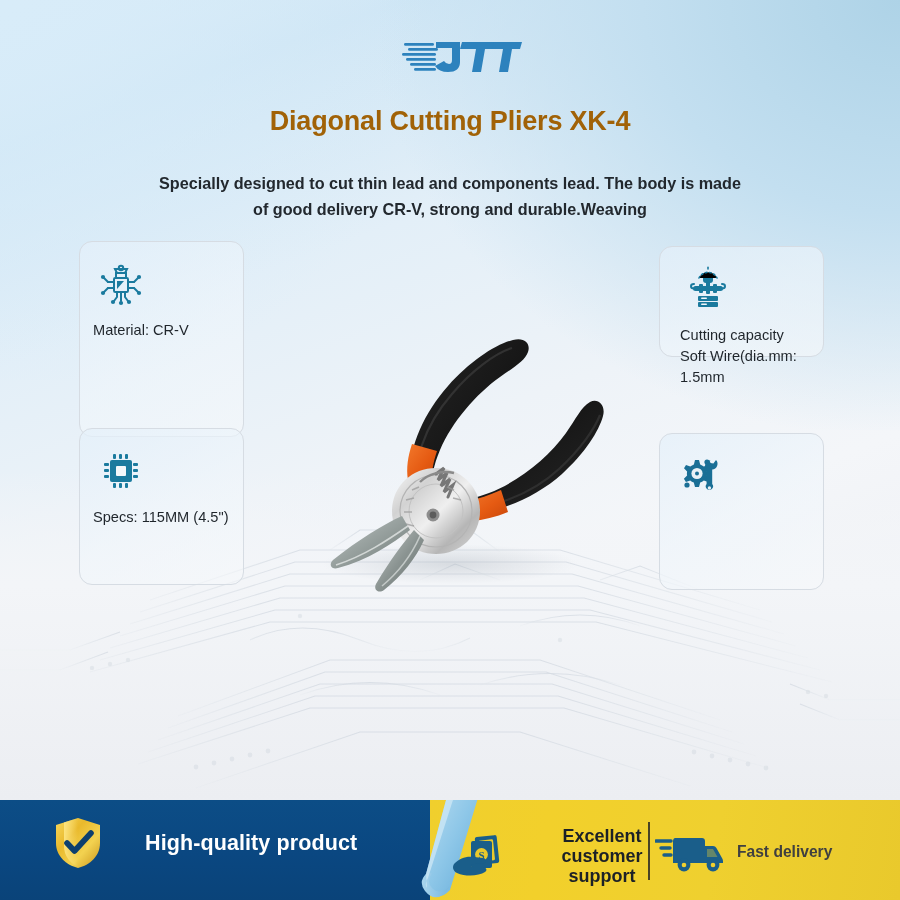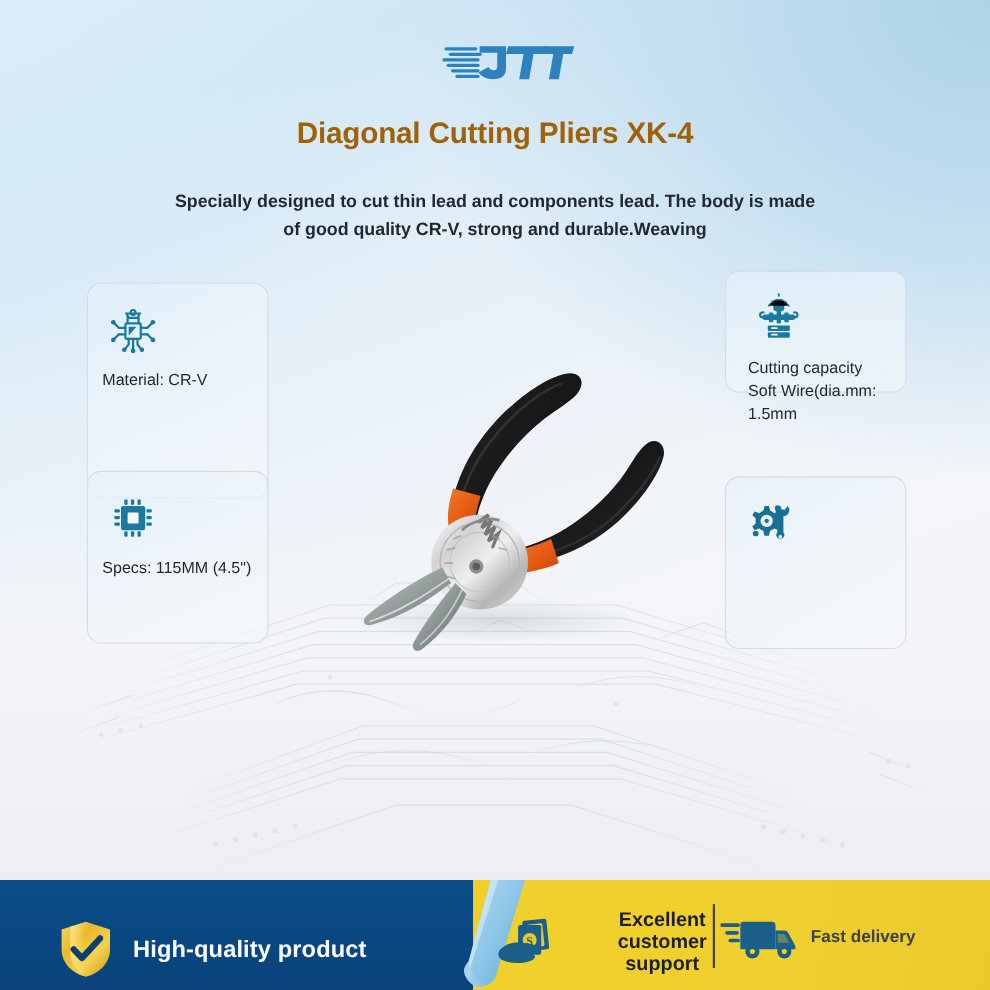--- a/index.html
+++ b/index.html
@@ -58,39 +58,39 @@
 
   
   .card {
     position:absolute; width:165px;
     border:1px solid #d6dce3; border-radius:13px;
     background:linear-gradient(150deg, rgba(228,240,250,.72) 0%, rgba(240,246,251,.62) 55%, rgba(247,249,251,.55) 100%);
     padding:14px 13px 15px 13px;
   }
   .card-icon { width:48px; height:48px; margin:4px 0 12px 4px; display:block; }
   .card-text { font-size:14.6px; line-height:21px; color:#1f252b; font-weight:400; }
-  #card-material { left:79px; top:257px; height:196px; }
+  #card-material { left:79px; top:241px; height:196px; }
   #card-specs    { left:79px; top:428px; height:157px; }
   #card-cutting  { left:659px; top:246px; height:111px;padding-left:20px; }
   #card-japan    { left:659px; top:433px; height:157px; }
 
   
   .banner { position:absolute; left:0; top:800px; width:900px; height:100px; overflow:hidden; }
   .banner-blue {
     position:absolute; left:0; top:0; width:452px; height:100px;
     background:linear-gradient(180deg,#0c4d86 0%,#0a4781 55%,#0a4379 100%);
   }
   .banner-yellow {
     position:absolute; left:430px; top:0; width:470px; height:100px;
     background:linear-gradient(100deg,#f0cf2d 0%,#f2d02b 25%,#efd02f 60%,#e9c92c 100%);
   }
   .ribbon { position:absolute; left:398px; top:-22px; width:130px; height:125px; }
 
   .b-item { position:absolute; display:flex; align-items:center; }
-  #banner-quality { left:52px; top:36px; }
+  #banner-quality { left:52px; top:16px;gap:24px; }
   #banner-quality .b-label {
     color:#ffffff; font-size:21.5px; font-weight:bold; margin-left:17px; letter-spacing:.1px;
   }
   #banner-support { left:452px; top:26px; }
   #banner-support .b-label {
     color:#1c2127; font-size:18px; font-weight:bold; line-height:20px;
     margin-left:30px; text-align:center; width:128px;
   }
   #banner-delivery { left:655px; top:30px; }
   #banner-delivery .b-label {
@@ -174,21 +174,21 @@
       <rect x="4" y="22" width="30" height="2.8" rx="1.4"></rect>
       <rect x="8" y="27" width="26" height="2.8" rx="1.4"></rect>
       <rect x="12" y="32" width="22" height="2.8" rx="1.4"></rect>
       <path d="M34 6 L58 6 L58 26 Q58 36 46 36 Q37 36 33 30 L42 25 Q44 28 47 28 Q50 28 50 24 L50 12 L34 12 Z"></path>
       <path d="M60 6 L96 6 L94 13 L83 13 L79 36 L70 36 L74 13 L58 13 Z"></path>
       <path d="M92 6 L120 6 L118 13 L110 13 L106 36 L97 36 L101 13 L90 13 Z"></path>
     </g>
   </svg>
 
   <div class="title">Diagonal Cutting Pliers XK-4</div>
-  <div class="desc">Specially designed to cut thin lead and components lead. The body is made of good quality CR-V, strong and durable.Weaving</div>
+  <div class="desc">Specially designed to cut thin lead and components lead. The body is made of good delivery CR-V, strong and durable.Weaving</div>
 
   <svg class="product" viewBox="0 0 330 330">
     <defs>
       <linearGradient id="handleG" x1="0" y1="0" x2="1" y2="1">
         <stop offset="0%" stop-color="#3a3a3a"></stop>
         <stop offset="30%" stop-color="#1d1d1d"></stop>
         <stop offset="70%" stop-color="#121212"></stop>
         <stop offset="100%" stop-color="#2a2a2a"></stop>
       </linearGradient>
       <linearGradient id="handleG2" x1="0" y1="0" x2="1" y2="1">

